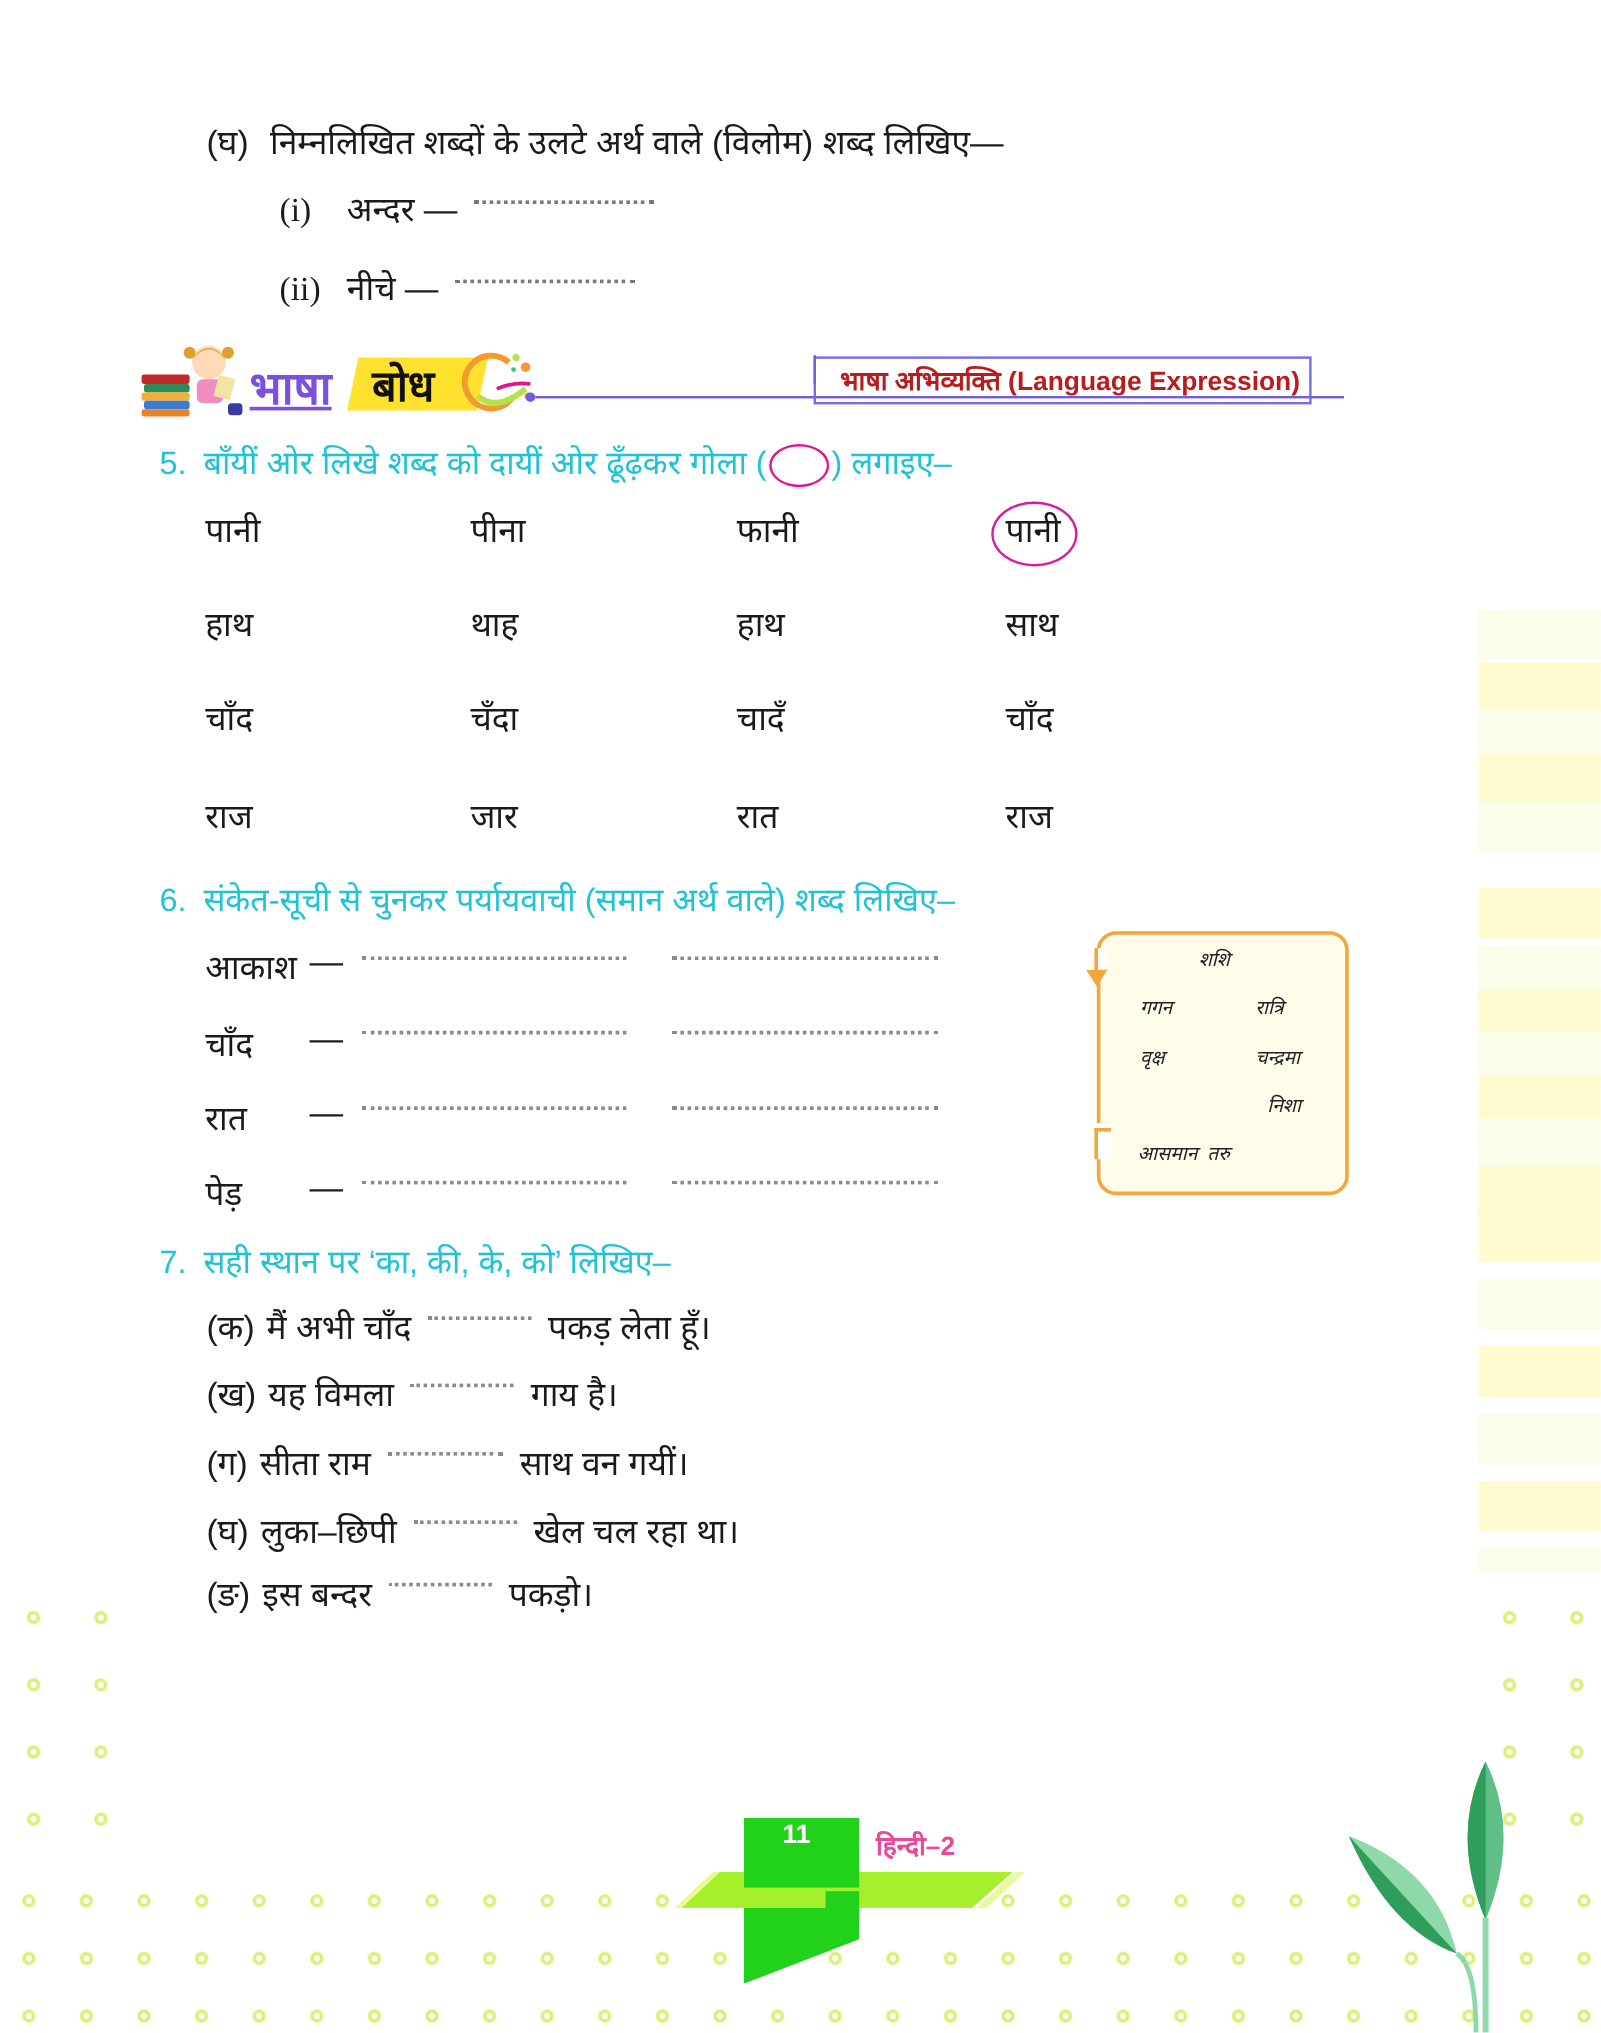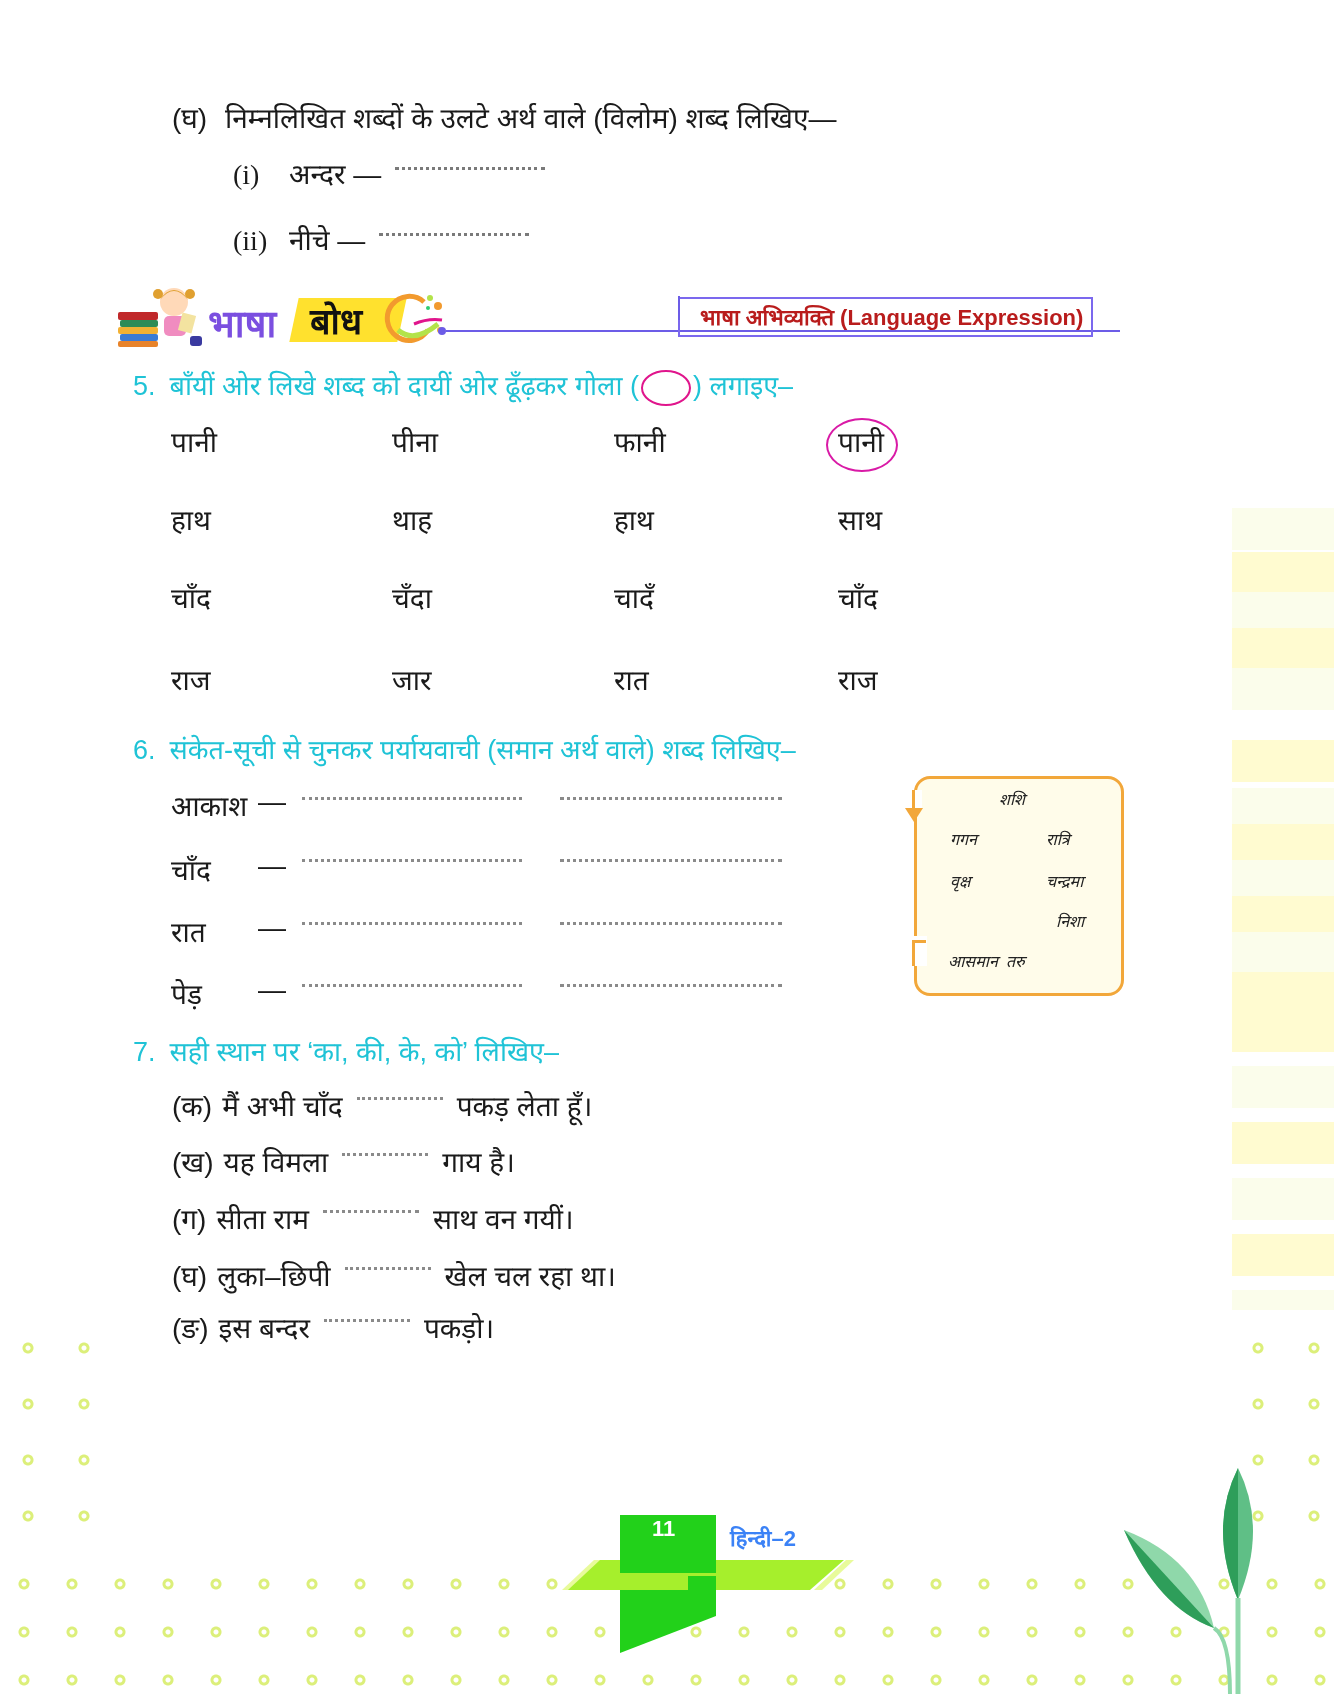--- a/index.html
+++ b/index.html
@@ -59,21 +59,21 @@
   
   .fill-row { position: absolute; font-size: 28px; white-space: nowrap; display: flex; align-items: baseline; }
   .fill-row .lbl { margin-right: 10px; }
   .fill-row .d { display: inline-block; border-bottom: 3px dotted #8a8a8a; margin: 0 14px; transform: translateY(-16px); }
 
   
   .stripe { position: absolute; left: 1232px; width: 102px; height: 42px; }
 
   
   .pg-num { font-size: 22px; font-weight: bold; color: #ffffff; }
-  .pg-book { font-size: 22px; font-weight: bold; color: #3b82f6; }
+  .pg-book { font-size: 22px; font-weight: bold; color: #ec4899; }
 </style>
 </head>
 <body>
 
 <div class="abs q-main" style="left:172px; top:98px;">
   <span>(घ)</span>
   <span style="margin-left:10px;">निम्नलिखित शब्दों के उलटे अर्थ वाले (विलोम) शब्द लिखिए—</span>
 </div>
 <div class="abs q-sub" style="left:233px; top:154px;">
   <span class="roman">(i)</span>
@@ -95,21 +95,21 @@
     <rect x="2" y="59" width="40" height="6" fill="#e8832a" rx="2"></rect>
     <circle cx="58" cy="20" r="14" fill="#ffd9b8"></circle>
     <path d="M44 18 Q58 0 72 18 Q66 8 58 8 Q50 8 44 18Z" fill="#e0a030"></path>
     <circle cx="42" cy="12" r="5" fill="#e0a030"></circle>
     <circle cx="74" cy="12" r="5" fill="#e0a030"></circle>
     <rect x="48" y="34" width="22" height="20" fill="#f08cc0" rx="5"></rect>
     <rect x="64" y="32" width="14" height="18" fill="#f3e3a0" transform="rotate(15 71 41)"></rect>
     <rect x="74" y="54" width="12" height="10" fill="#3a3aa0" rx="3"></rect>
   </svg>
 </div>
-<div class="abs band-bhasha" style="left:208px; top:296px;">भाषा</div>
+<div class="abs band-bhasha" style="left:208px; top:296px;text-decoration:underline;">भाषा</div>
 <div class="abs band-bodh-bg" style="left:294px; top:298px;"></div>
 <div class="abs band-bodh" style="left:310px; top:296px;">बोध</div>
 <div class="abs" style="left:384px; top:290px; width:66px; height:56px;">
   <svg width="66" height="56" viewBox="0 0 66 56">
     <path d="M40 12 A22 22 0 1 0 44 40" fill="none" stroke="#f29a2e" stroke-width="5"></path>
     <path d="M14 40 Q30 54 54 34" fill="none" stroke="#b3e34a" stroke-width="5"></path>
     <path d="M30 34 Q44 28 58 30" fill="none" stroke="#e0158c" stroke-width="3"></path>
     <circle cx="46" cy="8" r="3" fill="#b3e34a"></circle>
     <circle cx="54" cy="16" r="4" fill="#f29a2e"></circle>
     <circle cx="44" cy="18" r="2" fill="#2ecc71"></circle>

